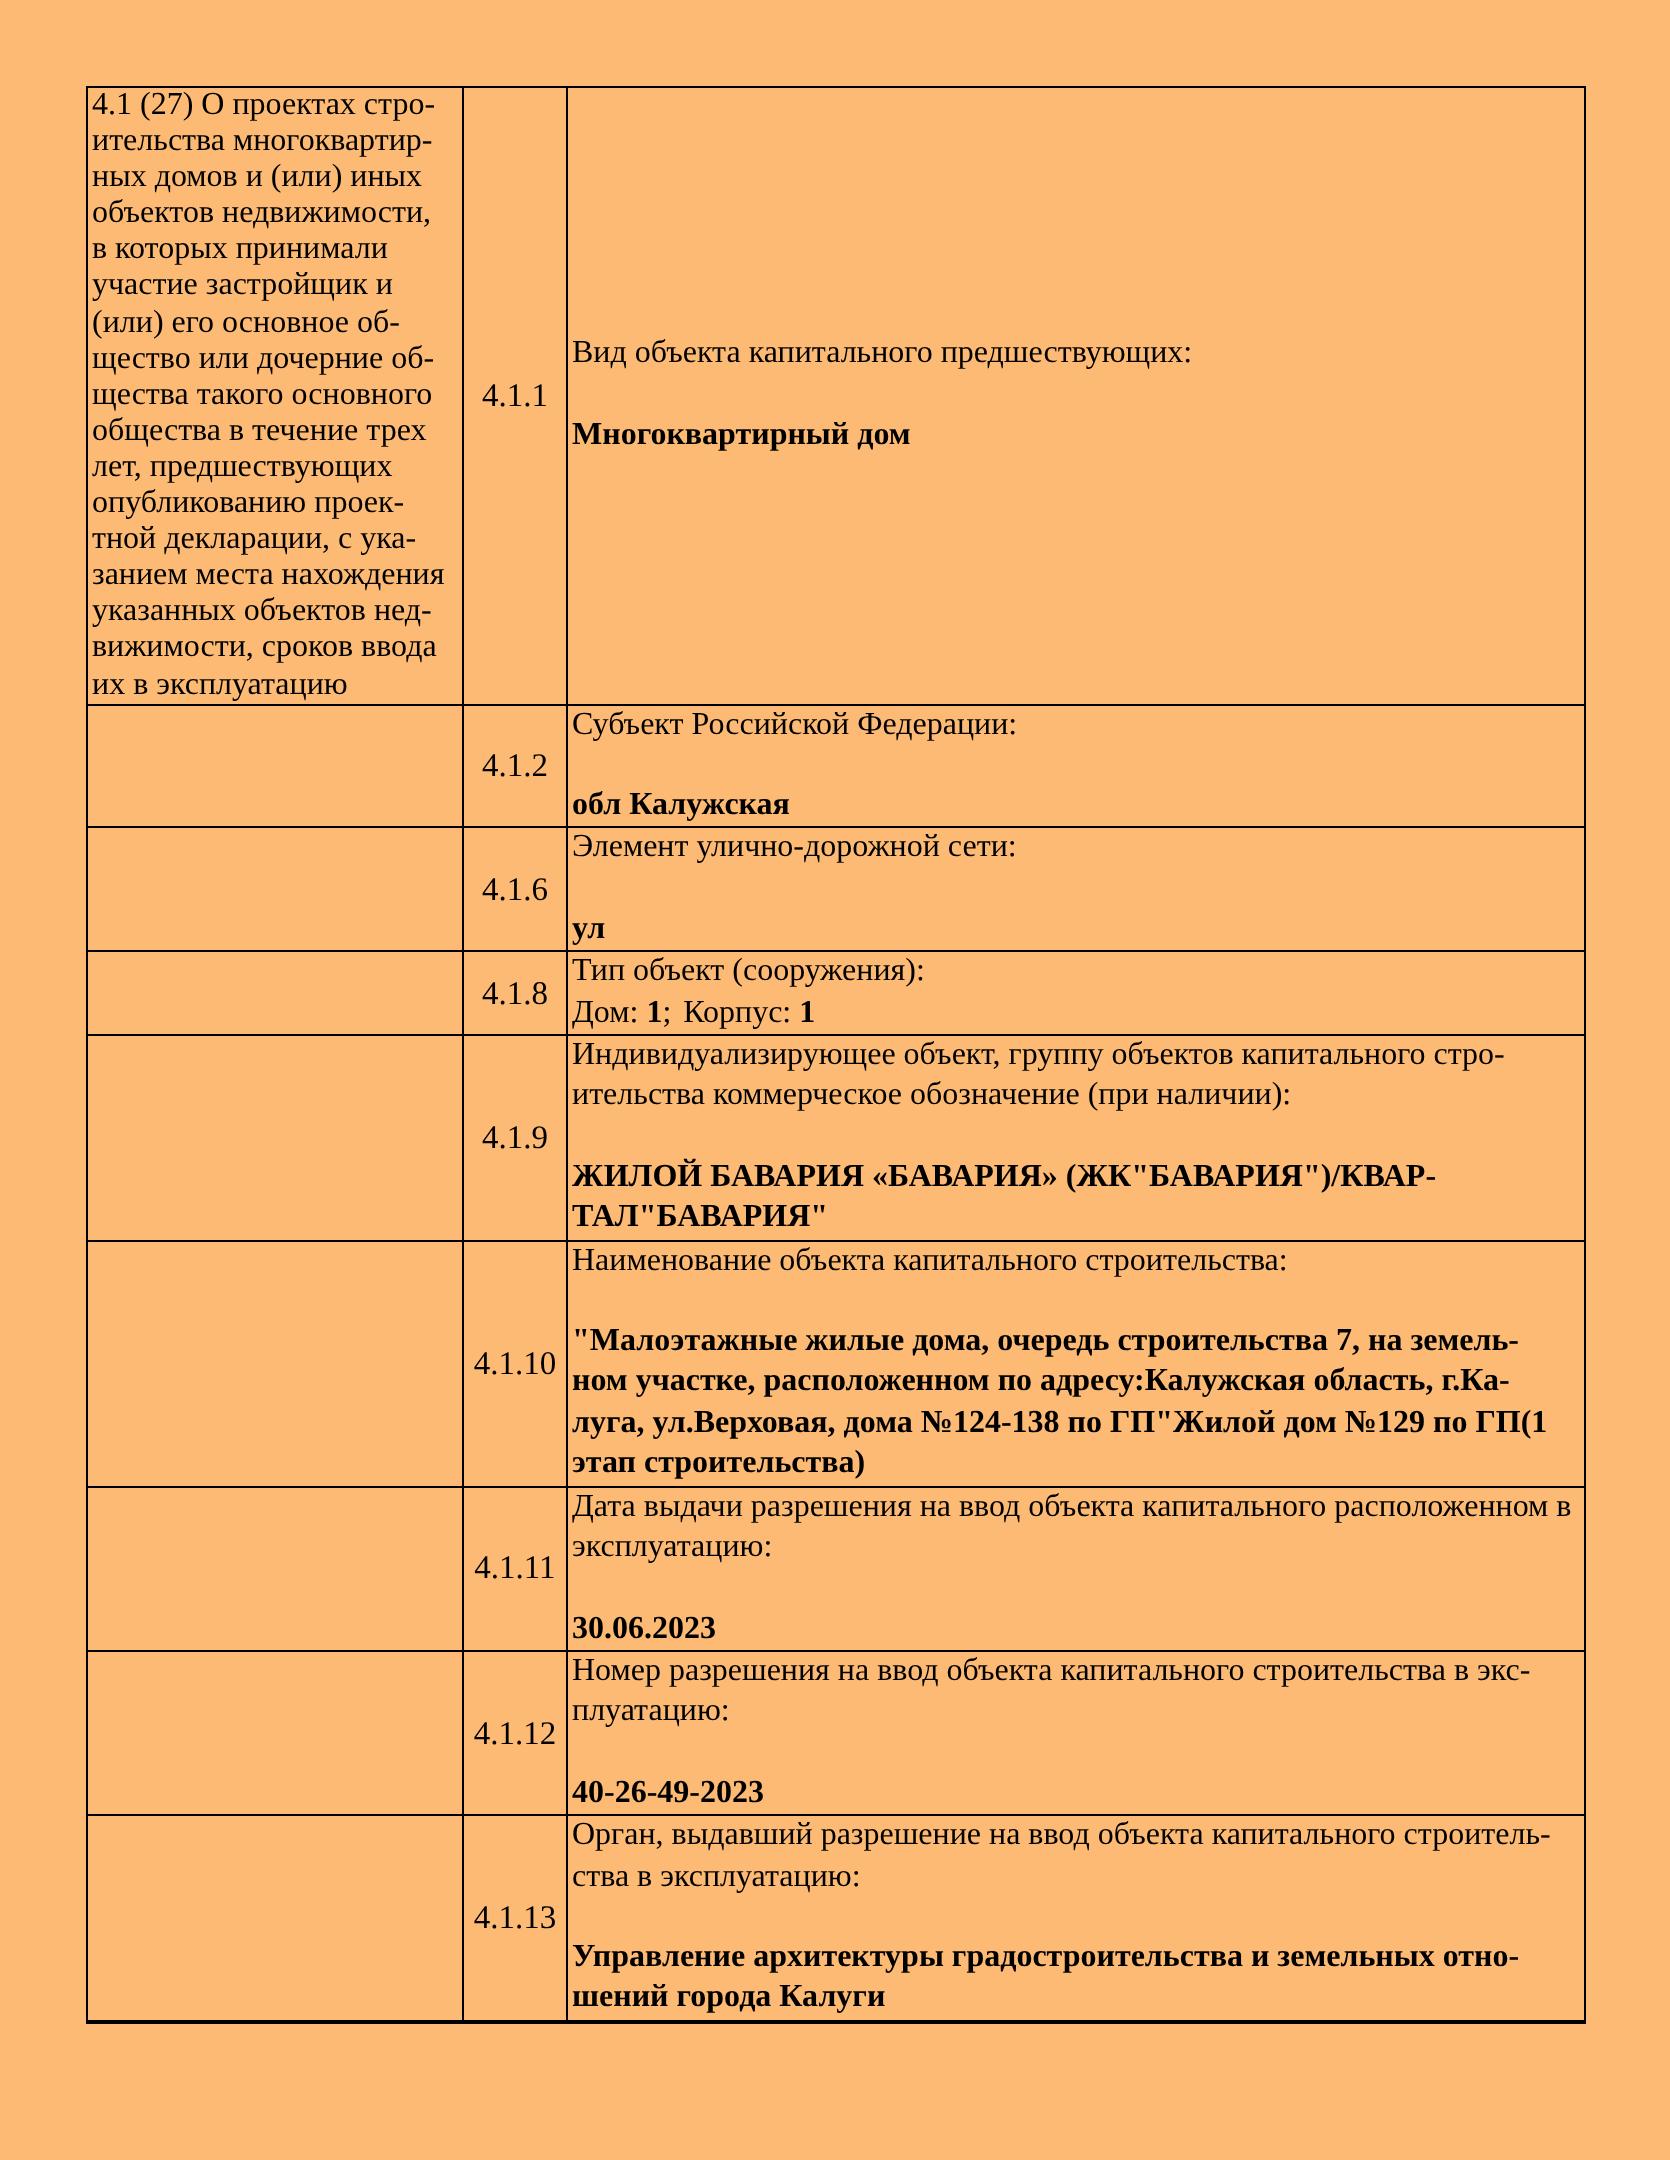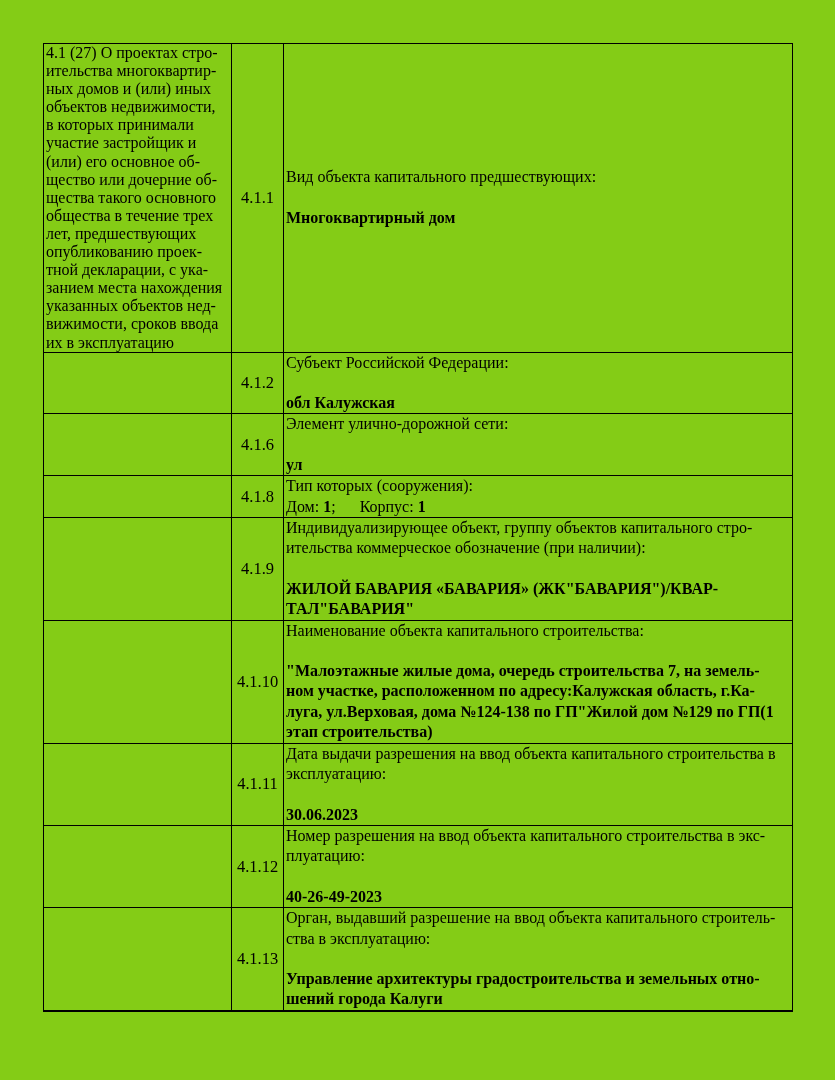--- a/index.html
+++ b/index.html
@@ -6,21 +6,21 @@
     margin: 0;
     padding: 0;
     background: #ffffff;
     color: #000000;
     font-family: "Liberation Serif", "DejaVu Serif", serif;
   }
   .page {
     position: relative;
     width: 835px;
     height: 1080px;
-    background: #84cc16;
+    background: #fdba74;
     overflow: hidden;
   }
   .doc-table-wrap {
     position: absolute;
     left: 43px;
     top: 43px;
   }
   table.decl {
     border-collapse: collapse;
     table-layout: fixed;
@@ -57,21 +57,21 @@
     font-weight: normal;
   }
   .value {
     white-space: pre-line;
     font-weight: bold;
     margin-top: 20px;
   }
   .value-line { white-space: nowrap; }
   .reg { font-weight: normal; }
   .bold { font-weight: bold; }
-  .gap { margin-left: 24px; }
+  .gap { margin-left: 6px; }
 </style>
 </head>
 <body>
 
 <div class="page">
   <div class="doc-table-wrap">
     <table class="decl">
       <colgroup>
         <col class="c-desc">
           <col class="c-num">
@@ -123,21 +123,21 @@
             <div class="label">Элемент улично-дорожной сети:</div>
             <div class="value">ул</div>
           </td>
         </tr>
 
 
         <tr>
           <td class="desc"></td>
           <td class="num">4.1.8</td>
           <td class="content">
-            <div class="label">Тип которых (сооружения):</div>
+            <div class="label">Тип объект (сооружения):</div>
             <div class="value-line"><span class="reg">Дом: </span><span class="bold">1</span><span class="reg">;</span><span class="reg gap">Корпус: </span><span class="bold">1</span></div>
           </td>
         </tr>
 
         <tr>
           <td class="desc"></td>
           <td class="num">4.1.9</td>
           <td class="content">
             <div class="label">Индивидуализирующее объект, группу объектов капитального стро-
 ительства коммерческое обозначение (при наличии):</div>
@@ -155,21 +155,21 @@
 ном участке, расположенном по адресу:Калужская область, г.Ка-
 луга, ул.Верховая, дома №124-138 по ГП"Жилой дом №129 по ГП(1
 этап строительства)</div>
           </td>
         </tr>
 
         <tr>
           <td class="desc"></td>
           <td class="num">4.1.11</td>
           <td class="content">
-            <div class="label">Дата выдачи разрешения на ввод объекта капитального строительства в
+            <div class="label">Дата выдачи разрешения на ввод объекта капитального расположенном в
 эксплуатацию:</div>
             <div class="value">30.06.2023</div>
           </td>
         </tr>
 
         <tr>
           <td class="desc"></td>
           <td class="num">4.1.12</td>
           <td class="content">
             <div class="label">Номер разрешения на ввод объекта капитального строительства в экс-

